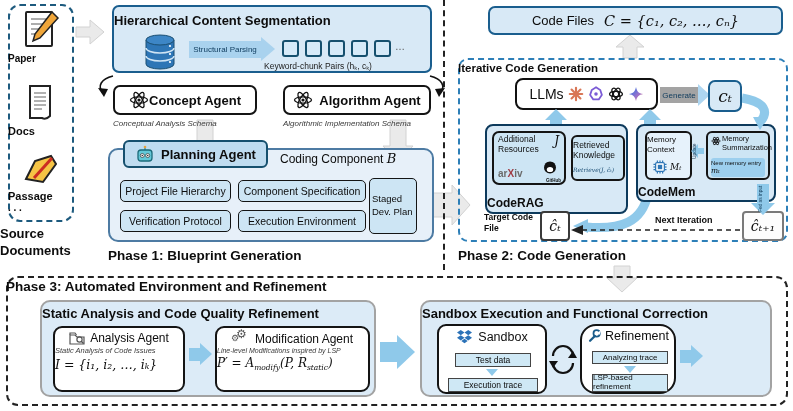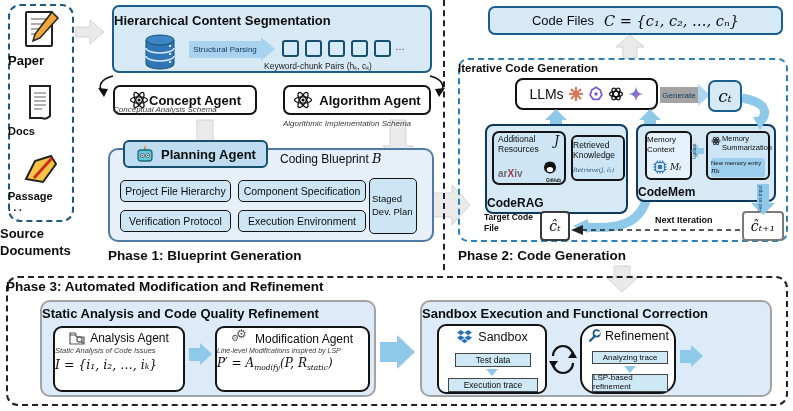--- a/index.html
+++ b/index.html
@@ -44,21 +44,21 @@
 
   <div class="abs dashed-dark" style="left:8px;top:4px;width:66px;height:218px;z-index:1"></div>
   <svg class="abs" style="left:22px;top:10px;z-index:2" width="38" height="42" viewBox="0 0 38 42">
     <rect x="4" y="2" width="26" height="34" fill="#fff" stroke="#222" stroke-width="2" rx="1"></rect>
     <line x1="9" y1="9" x2="25" y2="9" stroke="#999" stroke-width="1.6"></line>
     <line x1="9" y1="14" x2="25" y2="14" stroke="#999" stroke-width="1.6"></line>
     <line x1="9" y1="19" x2="25" y2="19" stroke="#999" stroke-width="1.6"></line>
     <line x1="9" y1="24" x2="21" y2="24" stroke="#999" stroke-width="1.6"></line>
     <polygon points="30,2 36,8 18,28 11,31 13,24" fill="#f0a63a" stroke="#222" stroke-width="1.5"></polygon>
   </svg>
-  <div class="abs ctr bold" style="left:8px;top:53px;width:66px;font-size:13px;z-index:2">Paper</div>
+  <div class="abs ctr bold" style="left:8px;top:53px;width:66px;font-size:10px;z-index:2">Paper</div>
   <svg class="abs" style="left:25px;top:84px;z-index:2" width="34" height="40" viewBox="0 0 34 40">
     <path d="M5 2 h20 v30 q-4 4 -8 2 h-12 z" fill="#fff" stroke="#222" stroke-width="2"></path>
     <line x1="9" y1="9" x2="21" y2="9" stroke="#999" stroke-width="1.5"></line>
     <line x1="9" y1="13" x2="21" y2="13" stroke="#999" stroke-width="1.5"></line>
     <line x1="9" y1="17" x2="21" y2="17" stroke="#999" stroke-width="1.5"></line>
     <line x1="9" y1="21" x2="21" y2="21" stroke="#999" stroke-width="1.5"></line>
     <line x1="9" y1="25" x2="17" y2="25" stroke="#999" stroke-width="1.5"></line>
   </svg>
   <div class="abs ctr bold" style="left:8px;top:125px;width:66px;font-size:11px;z-index:2">Docs</div>
   <svg class="abs" style="left:22px;top:152px;z-index:2" width="38" height="36" viewBox="0 0 38 36">
@@ -96,21 +96,21 @@
     <svg width="20" height="20" viewBox="0 0 20 20">
       <g stroke="#111" fill="none" stroke-width="1.3">
         <ellipse cx="10" cy="10" rx="8.5" ry="3.2"></ellipse>
         <ellipse cx="10" cy="10" rx="8.5" ry="3.2" transform="rotate(60 10 10)"></ellipse>
         <ellipse cx="10" cy="10" rx="8.5" ry="3.2" transform="rotate(120 10 10)"></ellipse>
       </g>
         <circle cx="10" cy="10" r="1.6" fill="#111"></circle>
     </svg>
     <span class="bold" style="font-size:13px">Concept Agent</span>
   </div>
-  <div class="abs ctr cap" style="left:113px;top:105px;width:144px;font-size:8px;z-index:1">Conceptual Analysis Schema</div>
+  <div class="abs ctr cap" style="left:113px;top:119px;width:144px;font-size:8px;z-index:1">Conceptual Analysis Schema</div>
 
   <div class="abs box-white flexc" style="left:283px;top:85px;width:148px;height:30px;gap:6px;z-index:1">
     <svg width="20" height="20" viewBox="0 0 20 20">
       <g stroke="#111" fill="none" stroke-width="1.3">
         <ellipse cx="10" cy="10" rx="8.5" ry="3.2"></ellipse>
         <ellipse cx="10" cy="10" rx="8.5" ry="3.2" transform="rotate(60 10 10)"></ellipse>
         <ellipse cx="10" cy="10" rx="8.5" ry="3.2" transform="rotate(120 10 10)"></ellipse>
       </g>
         <circle cx="10" cy="10" r="1.6" fill="#111"></circle>
     </svg>
@@ -125,21 +125,21 @@
       <circle cx="10" cy="2" r="1.3" fill="#e8a33d"></circle>
       <rect x="3" y="5" width="14" height="11" rx="3" fill="#63c8d8" stroke="#1b6b7a" stroke-width="1.3"></rect>
       <circle cx="7.3" cy="10.5" r="2" fill="#fff" stroke="#333" stroke-width="0.7"></circle>
       <circle cx="12.7" cy="10.5" r="2" fill="#fff" stroke="#333" stroke-width="0.7"></circle>
       <circle cx="7.3" cy="10.5" r="0.8" fill="#333"></circle>
         <circle cx="12.7" cy="10.5" r="0.8" fill="#333"></circle>
     </svg>
     <span class="bold" style="font-size:13px">Planning Agent</span>
   </div>
   <div class="abs ctr" style="left:280px;top:151px;width:150px;font-size:12px;z-index:3">
-    <span>Coding Blueprint</span>
+    <span>Coding Component</span>
     <span class="math" style="font-size:13px">B</span>
   </div>
   <div class="abs inner-blue flexc" style="left:120px;top:180px;width:111px;height:22px;font-size:10.5px;z-index:3">Project File Hierarchy</div>
   <div class="abs inner-blue flexc" style="left:238px;top:180px;width:128px;height:22px;font-size:10.5px;z-index:3">Component Specification</div>
   <div class="abs inner-blue flexc" style="left:120px;top:210px;width:111px;height:22px;font-size:10.5px;z-index:3">Verification Protocol</div>
   <div class="abs inner-blue flexc" style="left:238px;top:210px;width:128px;height:22px;font-size:10.5px;z-index:3">Execution Environment</div>
   <div class="abs inner-blue flexc ctr" style="left:369px;top:178px;width:48px;height:56px;font-size:9.5px;line-height:1.35;padding:0 2px;z-index:3">Staged Dev. Plan</div>
   <div class="abs ctr bold" style="left:108px;top:248px;width:326px;font-size:13.5px;z-index:1">Phase 1: Blueprint Generation</div>
 
   <div class="abs" style="left:443px;top:0;height:270px;border-left:2px dashed #222;z-index:1"></div>
@@ -253,21 +253,21 @@
     <div class="abs ctr bold" style="left:0;bottom:1px;width:100%;font-size:12px">CodeMem</div>
   </div>
 
   <div class="abs ctr bold" style="left:484px;top:212px;width:54px;font-size:8.5px;line-height:1.35;z-index:2">Target Code File</div>
   <div class="abs flexc math" style="left:540px;top:211px;width:30px;height:30px;background:#fff;border:2px solid #3a3a3a;border-radius:4px;box-sizing:border-box;font-size:14px;z-index:3">ĉₜ</div>
   <div class="abs ctr bold" style="left:655px;top:215px;width:95px;font-size:9px;z-index:3">Next Iteration</div>
   <div class="abs flexc math" style="left:742px;top:211px;width:42px;height:30px;background:#fdfdfd;border:2px solid #7a7a7a;border-radius:4px;box-sizing:border-box;font-size:14px;z-index:3">ĉₜ₊₁</div>
   <div class="abs ctr bold" style="left:458px;top:248px;width:330px;font-size:13.5px;z-index:1">Phase 2: Code Generation</div>
 
   <div class="abs" style="left:6px;top:276px;width:782px;height:130px;border:2px dashed #222;border-radius:12px;box-sizing:border-box;z-index:1"></div>
-  <div class="abs ctr bold" style="left:6px;top:279px;width:782px;font-size:13.5px;z-index:2">Phase 3: Automated Modification and Refinement</div>
+  <div class="abs ctr bold" style="left:6px;top:279px;width:782px;font-size:13.5px;z-index:2">Phase 3: Automated Environment and Refinement</div>
 
   <div class="abs panel" style="left:40px;top:300px;width:336px;height:97px;z-index:2">
     <div class="abs ctr bold" style="left:0;top:4px;width:100%;font-size:13px">Static Analysis and Code Quality Refinement</div>
     <div class="abs box-white" style="left:11px;top:24px;width:132px;height:66px;border-radius:9px">
       <div class="flexc" style="margin-top:3px;gap:5px">
         <svg width="16" height="14" viewBox="0 0 16 14">
           <path d="M1 4 h5 l2 2 h7 v7 h-14 z" fill="#fff" stroke="#555" stroke-width="1.2"></path>
           <path d="M1 4 v-2 h5 l1.5 2" fill="none" stroke="#555" stroke-width="1.2"></path>
           <circle cx="10.5" cy="8.5" r="2.6" fill="none" stroke="#555" stroke-width="1.2"></circle>
           <line x1="12.5" y1="10.5" x2="14.5" y2="12.5" stroke="#555" stroke-width="1.4"></line>

